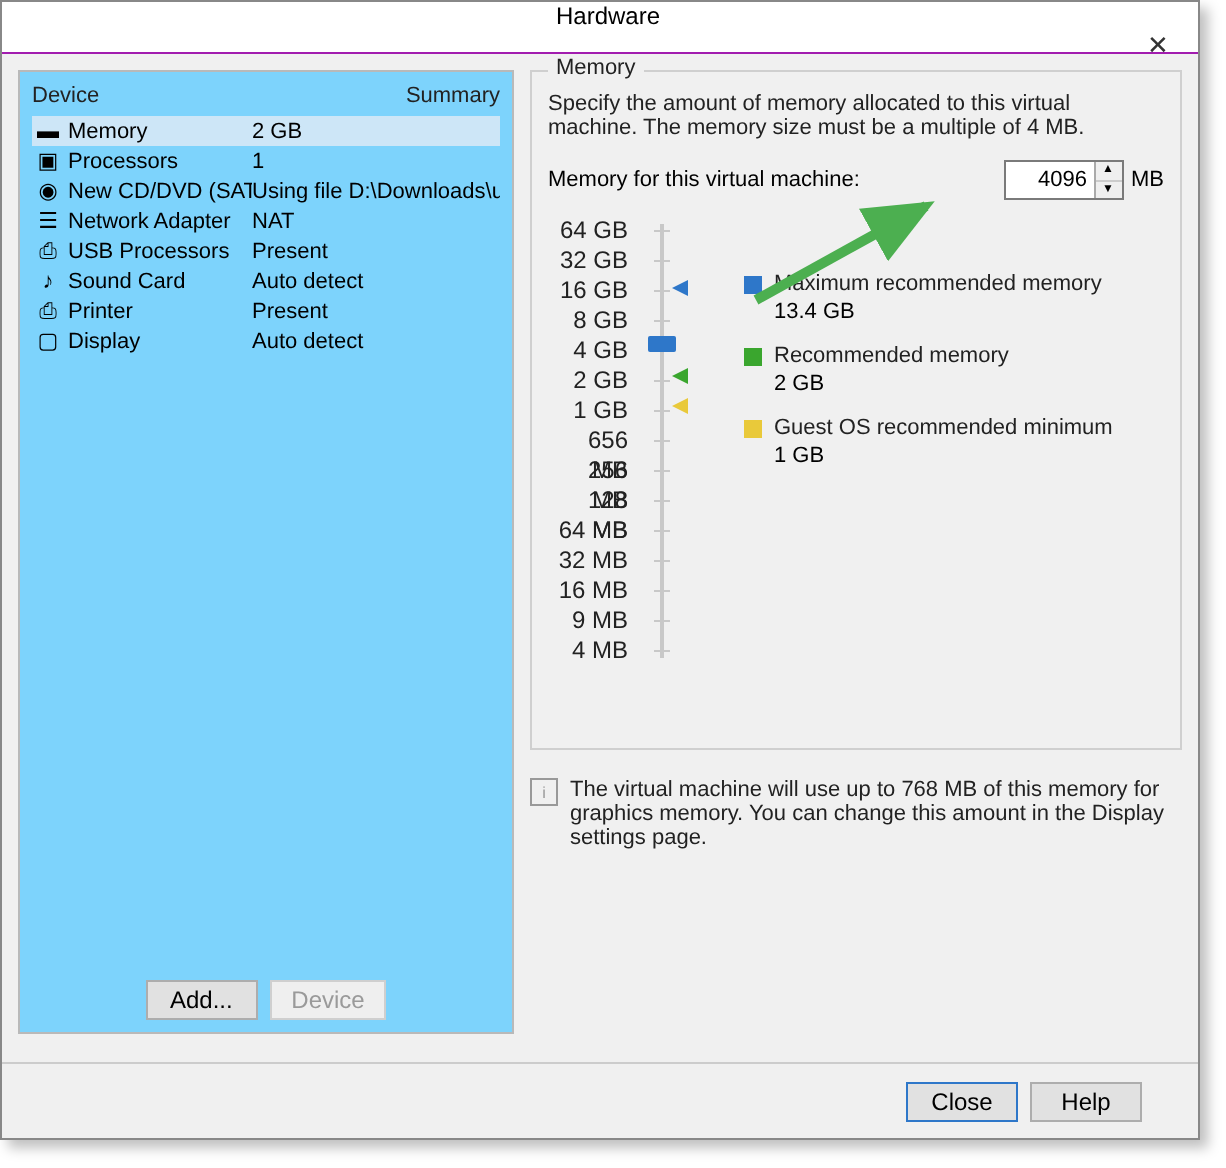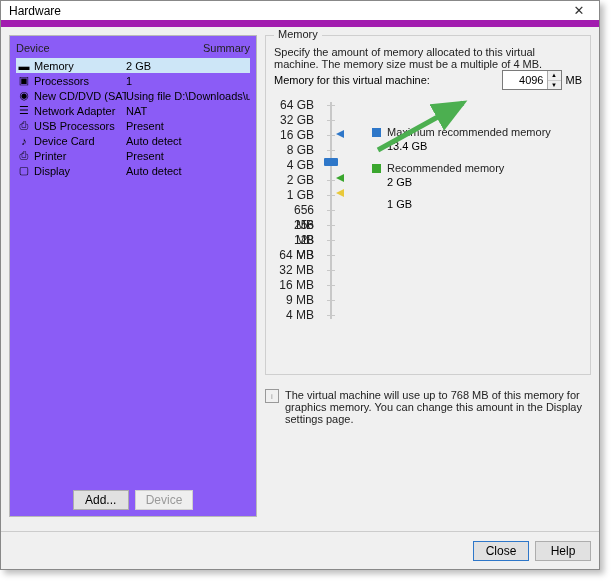--- a/index.html
+++ b/index.html
@@ -1,38 +1,38 @@
 <!DOCTYPE html>
 <html><head>
 <meta charset="utf-8">
 <style>
 * { box-sizing: border-box; margin: 0; padding: 0; font-family: "Segoe UI", Tahoma, sans-serif; font-size: 11px; }
 body { background: #fff; width: 613px; height: 584px; position: relative; }
 .win { width: 600px; height: 570px; border: 1px solid #888; background: #f0f0f0; position: relative; box-shadow: 4px 4px 6px rgba(0,0,0,0.25); }
-.titlebar { height: 26px; background: #fff; border-bottom: 7px solid #a21caf; display: flex; align-items: center; padding-left: 8px; }
+.titlebar { height: 26px; background: #fff; border-bottom: 1px solid #a21caf; display: flex; align-items: center; padding-left: 8px; flex-direction: column; }
 .titlebar span { font-size: 12px; }
 .titlebar .closex { margin-left: auto; width: 40px; text-align: center; font-size: 13px; color: #333; cursor: default; }
 .content { display: flex; padding: 8px; gap: 8px; height: 498px; }
-.left { width: 248px; border: 1px solid #b9b9b9; background: #8b5cf6; position: relative; padding: 6px; }
+.left { width: 248px; border: 1px solid #b9b9b9; background: #7dd3fc; position: relative; padding: 6px; }
 .devhead { display: flex; font-size: 11px; color: #222; padding-bottom: 4px; }
 .devhead .c1 { width: 110px; }
 .devhead .c2 { flex: 1; text-align: right; }
 .devrow { display: flex; align-items: center; height: 15px; padding: 0px 0; }
 .devrow.sel { background: #cde6f7; }
 .devrow .icon { width: 16px; height: 14px; display: flex; align-items: center; justify-content: center; margin-right: 2px; }
 .devrow .c1 { width: 92px; white-space: nowrap; overflow: hidden; }
 .devrow .c2 { flex: 1; white-space: nowrap; overflow: hidden; }
 .leftbtns { position: absolute; bottom: 6px; left: 0; right: 0; display: flex; justify-content: center; gap: 6px; }
 .btn { min-width: 56px; height: 20px; background: #e1e1e1; border: 1px solid #adadad; font-size: 12px; display: inline-flex; align-items: center; justify-content: center; padding: 0 10px; }
 .btn.disabled { color: #9a9a9a; background: #efefef; border-color: #cfcfcf; }
 .btn.primary { background: #e1e1e1; }
 .right { flex: 1; position: relative; }
 .group { border: 1px solid #cfcfcf; padding: 10px 8px 8px 8px; position: relative; height: 340px; }
 .group .legend { position: absolute; top: -8px; left: 8px; background: #f0f0f0; padding: 0 4px; font-size: 11px; color: #222; }
-.desc { font-size: 11px; color: #222; }
+.desc { font-size: 11px; color: #222; margin-bottom: 10px; }
 .meminputrow { display: flex; align-items: center; gap: 4px; margin-bottom: 8px; }
 .meminputrow .lbl { flex: 1; }
 .spinner { display: flex; border: 1px solid #7a7a7a; background: #84cc16; height: 20px; }
 .spinner input { border: none; width: 44px; text-align: right; padding-right: 3px; outline: none; font-size: 11px; }
 .spinner .sbtns { width: 14px; display: flex; flex-direction: column; border-left: 1px solid #aaa; }
 .spinner .sbtns div { flex: 1; display: flex; align-items: center; justify-content: center; font-size: 6px; background: #efefef; }
 .spinner .sbtns div:first-child { border-bottom: 1px solid #ccc; }
 .slider-area { display: flex; margin-top: 4px; }
 .ticks { width: 48px; text-align: right; padding-right: 8px; color: #222; }
 .ticks div { height: 15px; line-height: 15px; font-size: 12px; }
@@ -45,21 +45,21 @@
 .marker.green { border-right: 8px solid #3aa62e; }
 .marker.yellow { border-right: 8px solid #e9c93a; }
 .thumb { position: absolute; left: 2px; width: 14px; height: 8px; background: #2e77c9; border-radius: 1px; }
 .legendbox { flex: 1; padding-left: 30px; padding-top: 28px; }
 .legendrow { display: flex; margin-bottom: 2px; }
 .legendrow .sw { width: 9px; height: 9px; margin-right: 6px; margin-top: 2px; }
 .legendrow .txt { flex: 1; font-size: 11px; color: #222; }
 .legendval { margin-left: 15px; margin-bottom: 10px; font-size: 11px; }
 .note { display: flex; gap: 6px; margin-top: 14px; font-size: 11px; color: #222; }
 .note .bulb { width: 14px; height: 14px; border: 1px solid #999; font-size: 8px; display: flex; align-items: center; justify-content: center; color: #999; flex-shrink: 0; }
-.footer { position: absolute; bottom: 0; left: 0; right: 0; height: 38px; border-top: 1px solid #ccc; display: flex; align-items: center; justify-content: flex-end; gap: 6px; padding-right: 8px; background: #f0f0f0; }
+.footer { position: absolute; bottom: 0; left: 0; right: 0; height: 38px; border-top: 1px solid #ccc; display: flex; align-items: center; justify-content: flex-end; gap: 6px; padding-right: 28px; background: #f0f0f0; }
 .arrow { position: absolute; pointer-events: none; }
 </style>
 </head>
 <body>
 
 <div class="win">
   <div class="titlebar">
     <span>Hardware</span>
     <div class="closex">✕</div>
   </div>
@@ -91,21 +91,21 @@
             <div class="c1">Network Adapter</div>
             <div class="c2">NAT</div>
           </div>
           <div class="devrow">
             <div class="icon">⎙</div>
             <div class="c1">USB Processors</div>
             <div class="c2">Present</div>
           </div>
           <div class="devrow">
             <div class="icon">♪</div>
-            <div class="c1">Device Card</div>
+            <div class="c1">Sound Card</div>
             <div class="c2">Auto detect</div>
           </div>
           <div class="devrow">
             <div class="icon">⎙</div>
             <div class="c1">Printer</div>
             <div class="c2">Present</div>
           </div>
           <div class="devrow">
             <div class="icon">▢</div>
             <div class="c1">Display</div>
@@ -180,20 +180,24 @@
             <div class="legendrow">
               <div class="sw" style="background:#2e77c9"></div>
               <div class="txt">Maximum recommended memory</div>
             </div>
             <div class="legendval">13.4 GB</div>
             <div class="legendrow">
               <div class="sw" style="background:#3aa62e"></div>
               <div class="txt">Recommended memory</div>
             </div>
             <div class="legendval">2 GB</div>
+            <div class="legendrow">
+              <div class="sw" style="background:#e9c93a"></div>
+              <div class="txt">Guest OS recommended minimum</div>
+            </div>
             <div class="legendval">1 GB</div>
           </div>
         </div>
       </div>
 
       <div class="note">
         <div class="bulb">i</div>
         <div>The virtual machine will use up to 768 MB of this memory for graphics memory. You can change this amount in the Display settings page.</div>
       </div>
 

